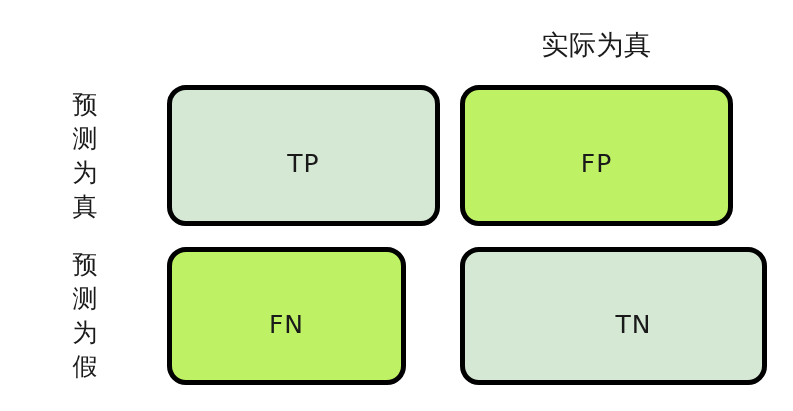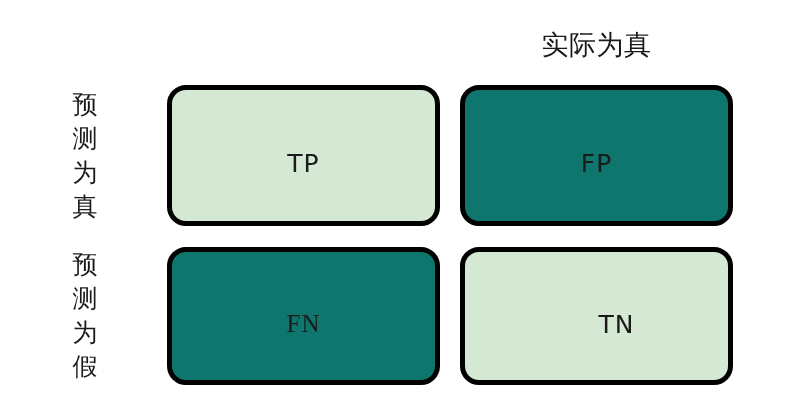--- a/index.html
+++ b/index.html
@@ -65,26 +65,26 @@
     justify-content: center;
     font-size: 25px;
     color: #1a1a1a;
     letter-spacing: 1px;
   }
   .cell .cell-label { display: block; margin-top: 16px; }
 
   
   #cell-tp { left: 167px; top: 85px;  width: 273px; height: 141px; }
   #cell-fp { left: 460px; top: 85px;  width: 273px; height: 141px; }
-  #cell-fn { left: 167px; top: 247px; width: 273px; height: 138px; font-family: Liberation Serif, serif; }
-  #cell-tn { left: 460px; top: 247px; width: 273px; height: 138px; padding-left: 40px; }
+  #cell-fn { left: 167px; top: 247px; width: 239px; height: 138px; }
+  #cell-tn { left: 460px; top: 247px; width: 307px; height: 138px; padding-left: 40px; }
 
   
   .fill-green { background: #d5e8d4; }
-  .fill-pink  { background: #0f766e; }
+  .fill-pink  { background: #bef264; }
 </style>
 </head>
 <body>
 
 <div id="canvas">
 
 
   <div id="col-header-1" class="col-header">实际为真</div>
 
   <div id="row-label-0" class="row-label">

